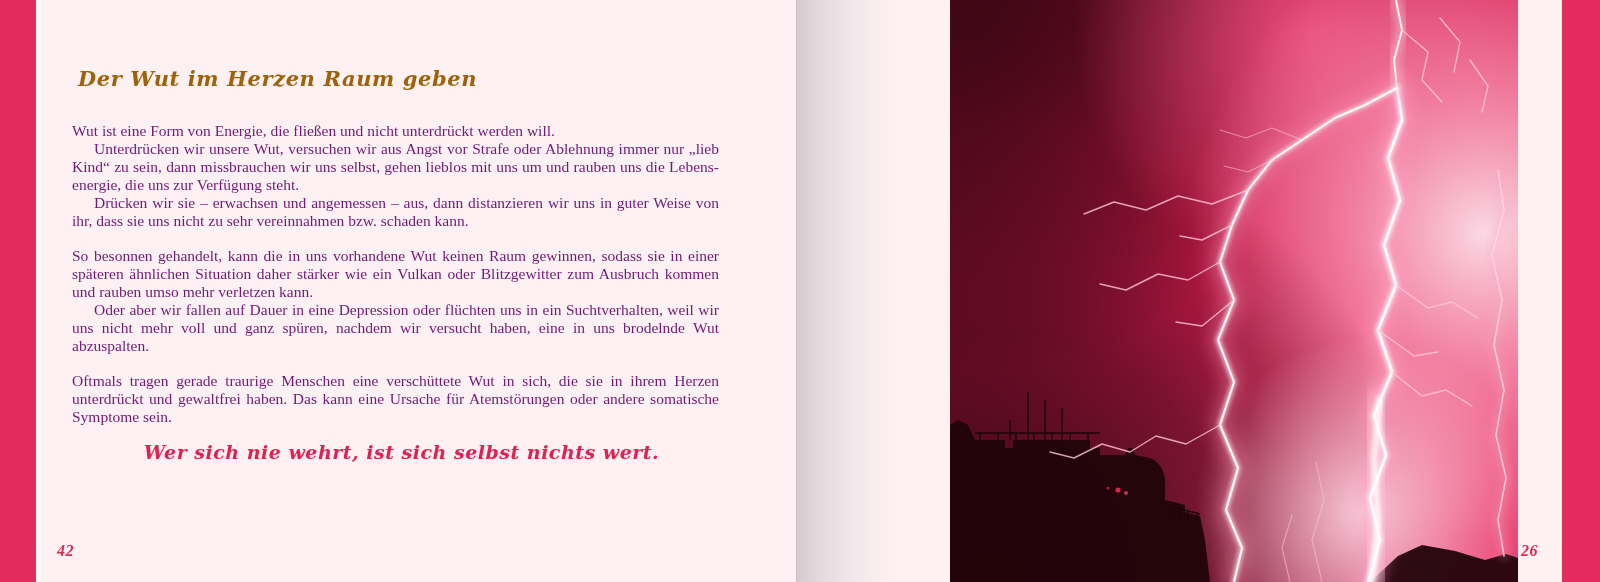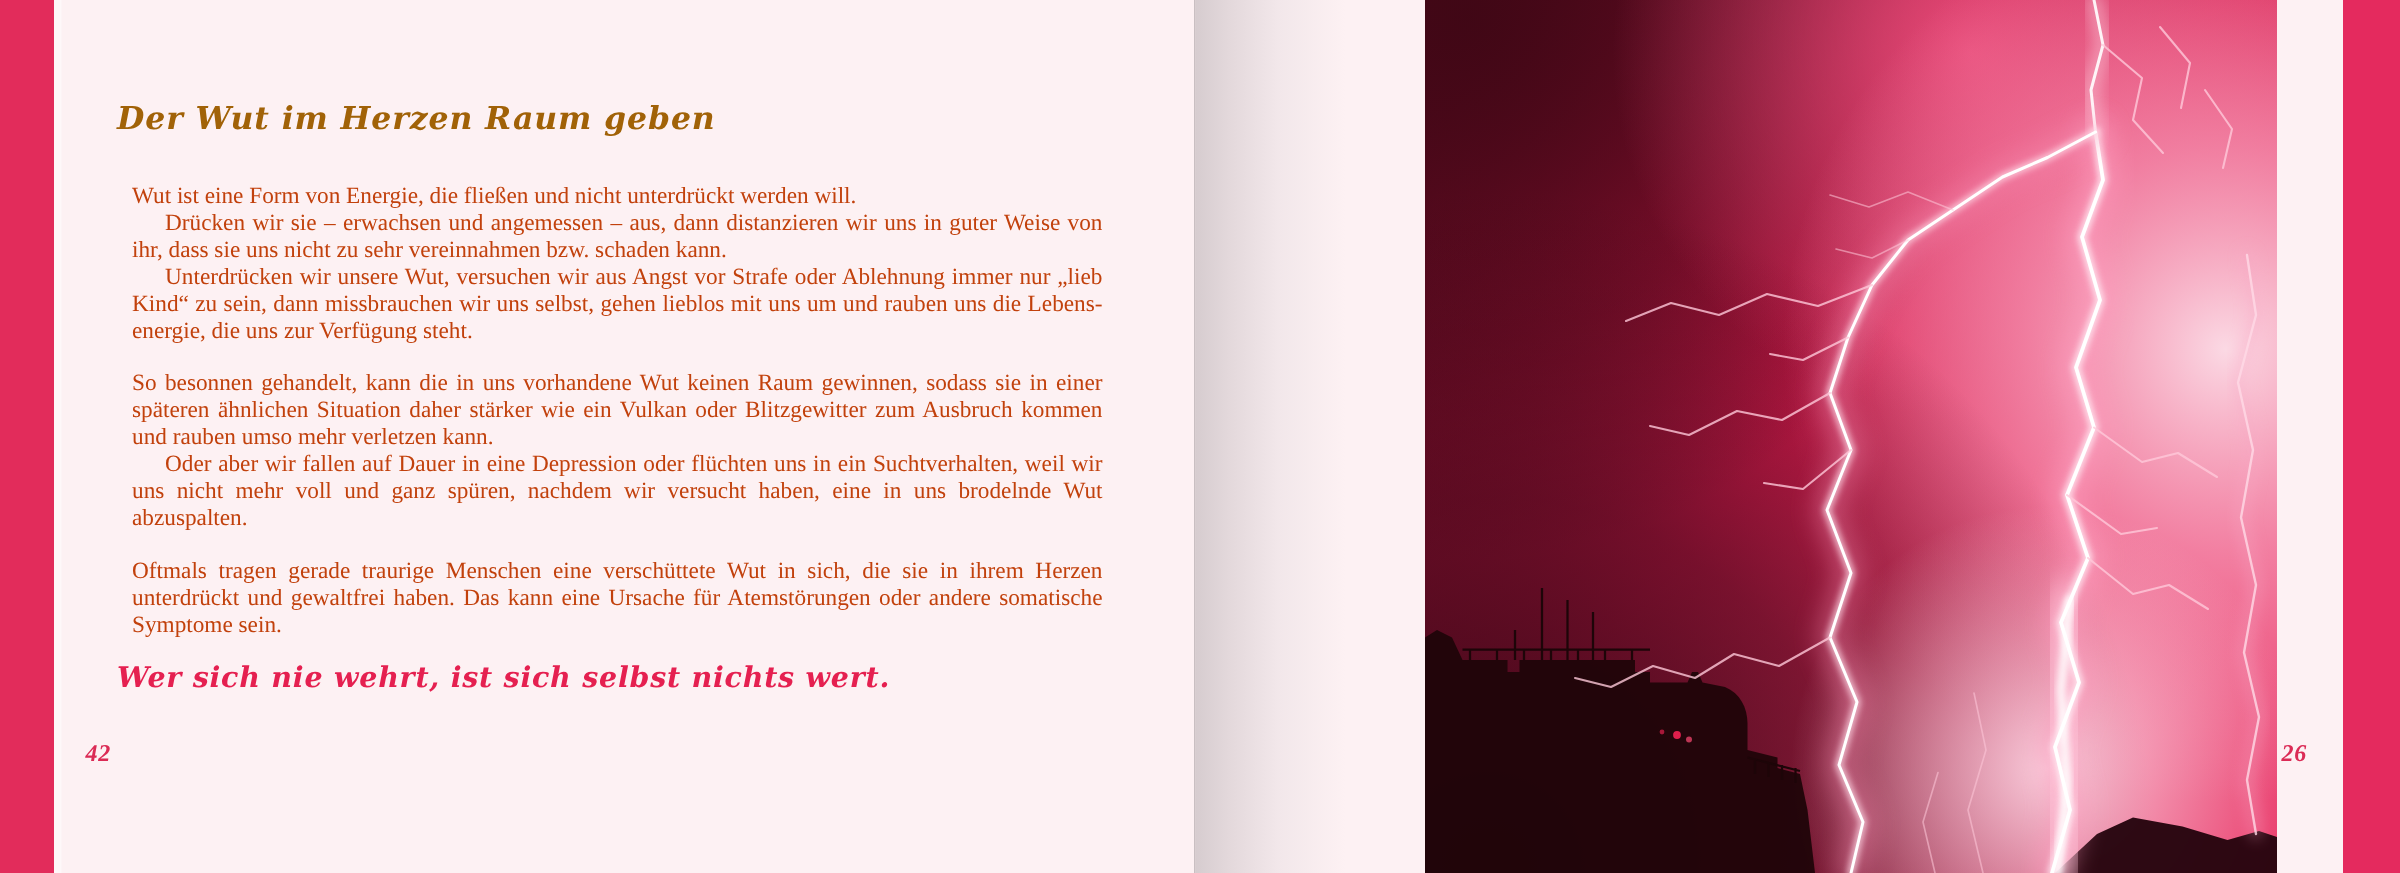--- a/index.html
+++ b/index.html
@@ -13,30 +13,30 @@
 
   
   .gutter{position:absolute;left:797px;top:0;width:100px;height:582px;
           background:linear-gradient(to right,#d6cccf 0%,#e3d8db 22%,#f2e7ea 55%,#fdf1f3 100%);}
   .gutter-line{position:absolute;left:796px;top:0;width:1px;height:582px;background:#c9bfc2;}
 
   
   .title{position:absolute;left:78px;top:66px;width:600px;
          font-family:"DejaVu Serif",serif;font-style:italic;font-weight:bold;
          font-size:21px;letter-spacing:0.6px;color:#a16207;}
-  .body-text{position:absolute;left:88px;top:122px;width:647px;
-             font-size:15.5px;line-height:18px;color:#c2410c;text-align:justify;}
+  .body-text{position:absolute;left:72px;top:122px;width:647px;
+             font-size:15.5px;line-height:18px;color:#701a75;text-align:justify;}
   .body-text p{margin:0;}
   .body-text p.indent{text-indent:22px;}
   .body-text p.gap{margin-top:17px;}
-  .quote{position:absolute;left:78px;top:441px;width:647px;
+  .quote{position:absolute;left:78px;top:441px;width:647px;text-align:center;
          font-family:"DejaVu Serif",serif;font-style:italic;font-weight:bold;
          font-size:19px;letter-spacing:0.5px;color:#e52050;}
   .pagenum{position:absolute;font-style:italic;font-weight:bold;font-size:16px;
-           color:#db2b55;letter-spacing:0.5px;font-family:"Liberation Serif",serif;}
+           color:#db2b55;letter-spacing:0.5px;font-family:"Liberation Serif",serif;margin-top:48px;}
   .pagenum.left{left:57px;top:494px;}
   .pagenum.right{left:1521px;top:494px;}
 
   
   .photo{position:absolute;left:950px;top:0;width:568px;height:582px;overflow:hidden;}
   .photo svg{display:block;}
   .photo-caption{position:absolute;left:21px;top:140px;width:266px;
                  color:#ffffff;font-weight:bold;font-size:13.5px;line-height:17.5px;
                  text-align:justify;text-shadow:0 0 3px rgba(70,0,25,0.4);
                  font-family:"Liberation Serif",serif;}
@@ -46,22 +46,22 @@
 
 <div class="spread">
 
   <div class="gutter"></div>
   <div class="gutter-line"></div>
 
   <div>
     <div class="title">Der Wut im Herzen Raum geben</div>
     <div class="body-text">
       <p>Wut ist eine Form von Energie, die fließen und nicht unterdrückt werden will.</p>
+      <p class="indent">Unterdrücken wir unsere Wut, versuchen wir aus Angst vor Strafe oder Ablehnung immer nur „lieb Kind“ zu sein, dann missbrauchen wir uns selbst, gehen lieblos mit uns um und rauben uns die Lebens-energie, die uns zur Verfügung steht.</p>
       <p class="indent">Drücken wir sie – erwachsen und angemessen – aus, dann distanzieren wir uns in guter Weise von ihr, dass sie uns nicht zu sehr vereinnahmen bzw. schaden kann.</p>
-      <p class="indent">Unterdrücken wir unsere Wut, versuchen wir aus Angst vor Strafe oder Ablehnung immer nur „lieb Kind“ zu sein, dann missbrauchen wir uns selbst, gehen lieblos mit uns um und rauben uns die Lebens-energie, die uns zur Verfügung steht.</p>
       <p class="gap">So besonnen gehandelt, kann die in uns vorhandene Wut keinen Raum gewinnen, sodass sie in einer späteren ähnlichen Situation daher stärker wie ein Vulkan oder Blitzgewitter zum Ausbruch kommen und rauben umso mehr verletzen kann.</p>
       <p class="indent">Oder aber wir fallen auf Dauer in eine Depression oder flüchten uns in ein Suchtverhalten, weil wir uns nicht mehr voll und ganz spüren, nachdem wir versucht haben, eine in uns brodelnde Wut abzuspalten.</p>
       <p class="gap">Oftmals tragen gerade traurige Menschen eine verschüttete Wut in sich, die sie in ihrem Herzen unterdrückt und gewaltfrei haben. Das kann eine Ursache für Atemstörungen oder andere somatische Symptome sein.</p>
     </div>
     <div class="quote">Wer sich nie wehrt, ist sich selbst nichts wert.</div>
     <div class="pagenum left">42</div>
   </div>
 
   <div class="photo">
     <svg width="568" height="582" viewBox="0 0 568 582">

